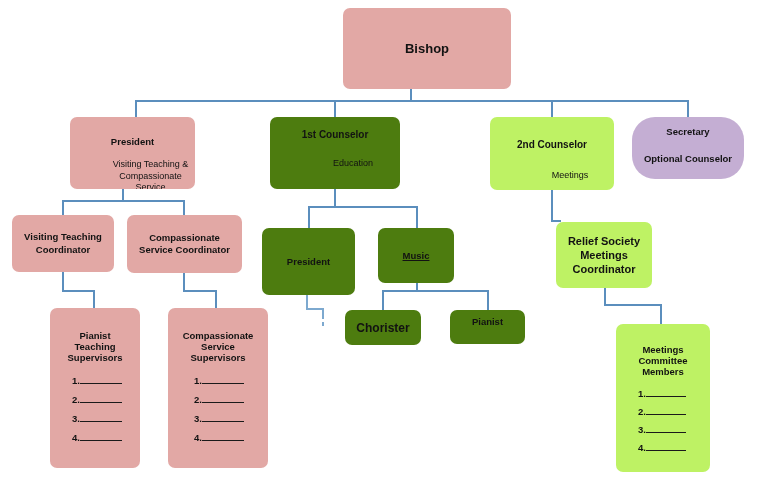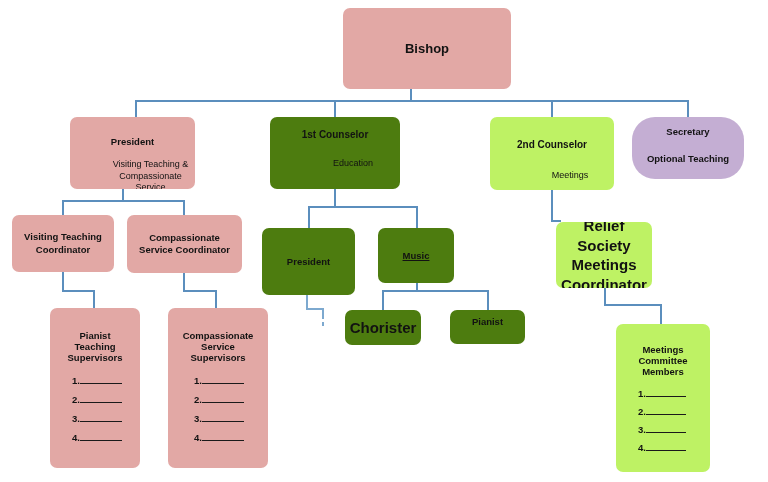--- a/index.html
+++ b/index.html
@@ -93,21 +93,21 @@
     <span class="t-reg" style="font-size:9px;margin-top:18px;">Education</span>
   </div>
 
   <div class="box green" style="left:490px;top:117px;width:124px;height:73px;justify-content:flex-start;padding-top:22px;">
     <span class="t-bold" style="font-size:10px;">2nd Counselor</span>
     <span class="t-reg" style="font-size:9px;margin-top:20px;">Meetings</span>
   </div>
 
   <div class="box purple" style="left:632px;top:117px;width:112px;height:62px;justify-content:flex-start;padding-top:9px;border-radius:23px;">
     <span class="t-bold" style="font-size:9.5px;">Secretary</span>
-    <span class="t-bold" style="font-size:9.5px;margin-top:16px;">Optional Teaching</span>
+    <span class="t-bold" style="font-size:9.5px;margin-top:16px;">Optional Counselor</span>
   </div>
 
   <div class="box pink" style="left:12px;top:215px;width:102px;height:57px;justify-content:center;">
     <span class="t-bold" style="font-size:9.5px;line-height:1.3;white-space:pre-line;">Visiting Teaching
 Coordinator</span>
   </div>
 
   <div class="box pink" style="left:127px;top:215px;width:115px;height:58px;justify-content:center;">
     <span class="t-bold" style="font-size:9.5px;line-height:1.3;white-space:pre-line;">Compassionate
 Service Coordinator</span>
@@ -115,29 +115,29 @@
 
   <div class="box blue" style="left:262px;top:228px;width:93px;height:67px;justify-content:center;">
     <span class="t-bold" style="font-size:9.5px;">President</span>
   </div>
 
   <div class="box blue" style="left:378px;top:228px;width:76px;height:55px;justify-content:center;text-decoration:underline;">
     <span class="t-bold" style="font-size:9.5px;">Music</span>
   </div>
 
   <div class="box blue" style="left:345px;top:310px;width:76px;height:35px;justify-content:center;">
-    <span class="t-bold" style="font-size:15px;">Chorister</span>
+    <span class="t-bold" style="font-size:12px;">Chorister</span>
   </div>
 
   <div class="box blue" style="left:450px;top:310px;width:75px;height:34px;justify-content:flex-start;padding-top:6px;">
     <span class="t-bold" style="font-size:9.5px;">Pianist</span>
   </div>
 
   <div class="box green" style="left:556px;top:222px;width:96px;height:66px;justify-content:center;">
-    <span class="t-bold" style="font-size:15px;line-height:1.3;white-space:pre-line;">Relief Society
+    <span class="t-bold" style="font-size:11px;line-height:1.3;white-space:pre-line;">Relief Society
 Meetings
 Coordinator</span>
   </div>
 
   <div class="box pink listbox" style="left:50px;top:308px;width:90px;height:160px;padding:22px 8px 0 8px;">
     <span class="hdr" style="font-size:9.5px;white-space:pre-line;">Pianist
 Teaching
 Supervisors</span>
     <div class="rows">
       <div class="row" style="font-size:9.5px;margin:5px 0 0 14px;">

